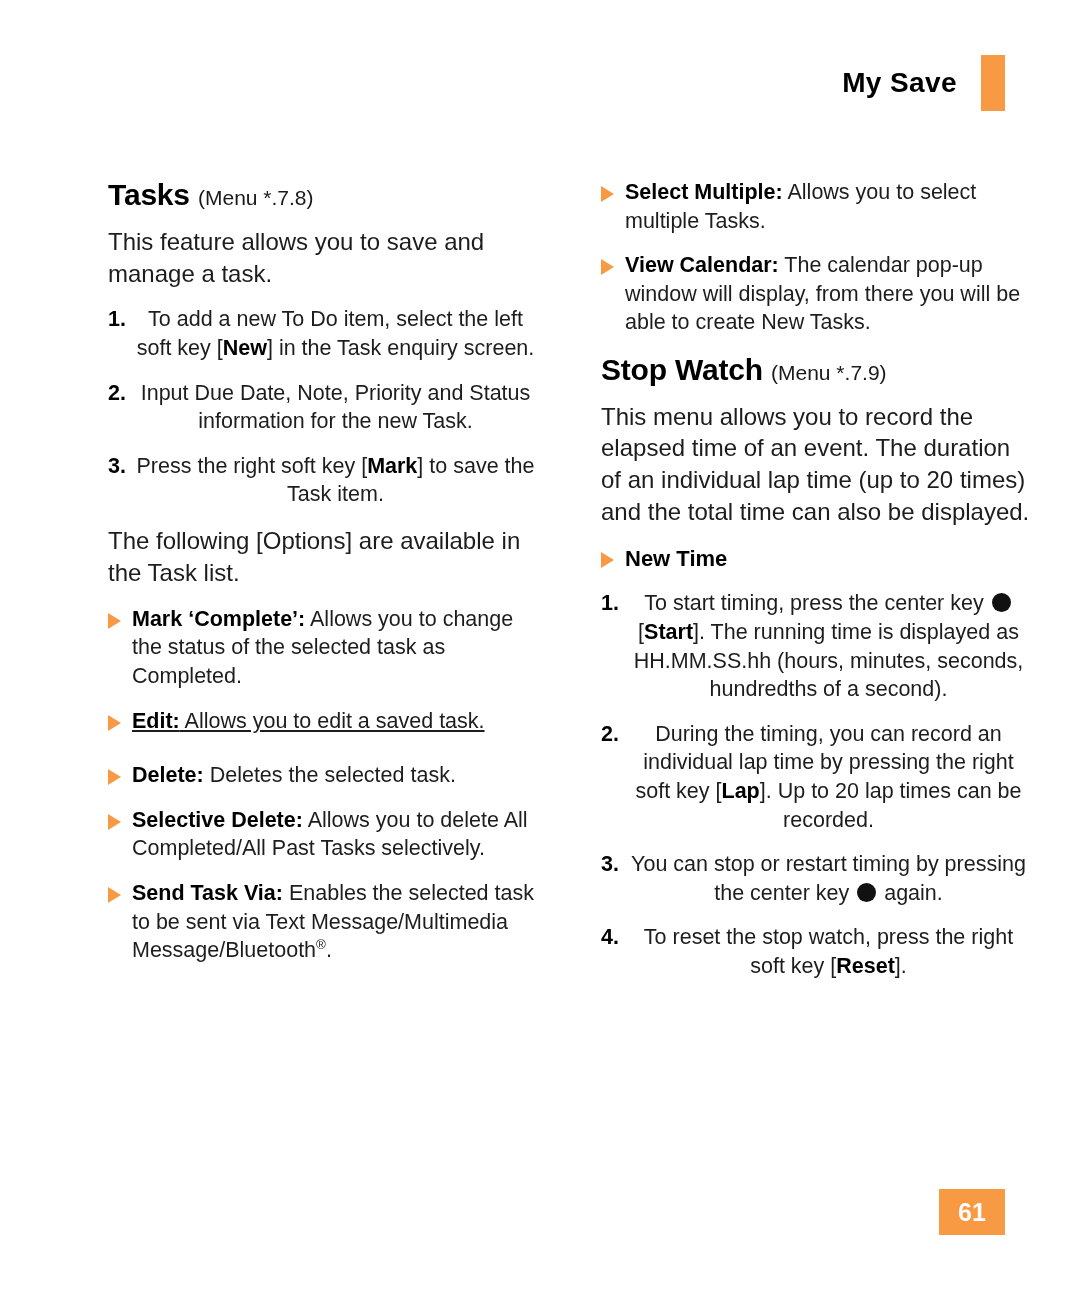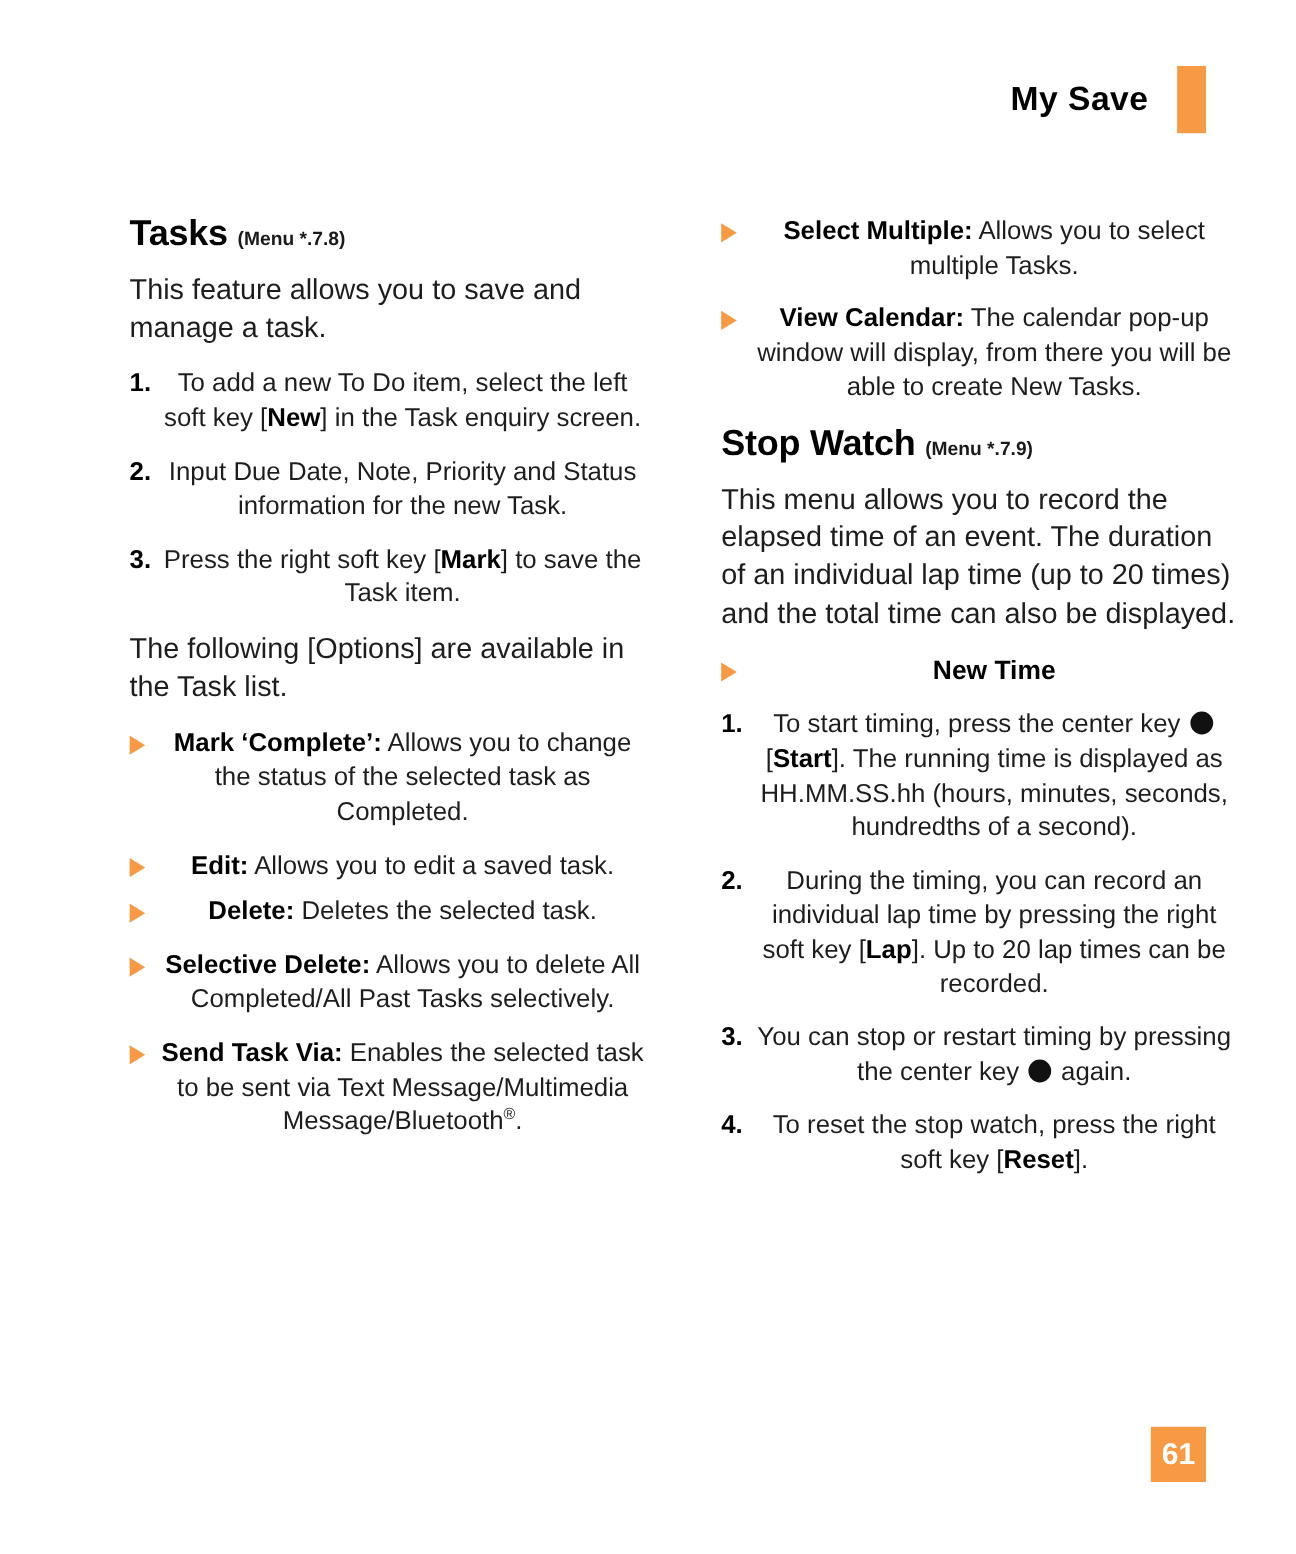--- a/index.html
+++ b/index.html
@@ -57,22 +57,22 @@
   
   h2.section-heading {
     margin: 0 0 14px 0;
     font-size: 30px;
     font-weight: bold;
     line-height: 1.12;
     color: #000000;
     letter-spacing: -0.2px;
   }
   h2.section-heading .menu-ref {
-    font-weight: bold;
-    font-size: 16px;
+    font-weight: normal;
+    font-size: 21px;
     letter-spacing: 0;
     color: #1a1a1a;
   }
 
   
   p.para {
     margin: 0 0 16px 0;
     font-size: 24px;
     line-height: 1.33;
     color: #1d1d1d;
@@ -97,21 +97,20 @@
     text-align: center;
   }
 
   
   .bullet {
     margin: 0 0 16px 0;
     display: flex;
     font-size: 21.5px;
     line-height: 1.33;
     color: #1d1d1d;
-    text-align: center;
   }
   .bullet-marker {
     flex: 0 0 auto;
     width: 24px;
     display: flex;
     align-items: flex-start;
     padding-top: 8px;
   }
   .tri {
     width: 0;
@@ -145,28 +144,28 @@
     margin: 0 2px;
   }
 
   .sup {
     font-size: 0.62em;
     vertical-align: super;
     line-height: 0;
   }
 
   
-  .tight { margin-bottom: 10px; }
+  .tight { margin-bottom: 26px; text-decoration: underline; }
 
   
   .page-number {
     position: absolute;
     right: 75px;
     bottom: 60px;
-    width: 46px;
+    width: 66px;
     height: 46px;
     background: #f89a43;
     color: #ffffff;
     font-size: 25px;
     font-weight: bold;
     display: flex;
     align-items: center;
     justify-content: center;
     line-height: 1;
   }

